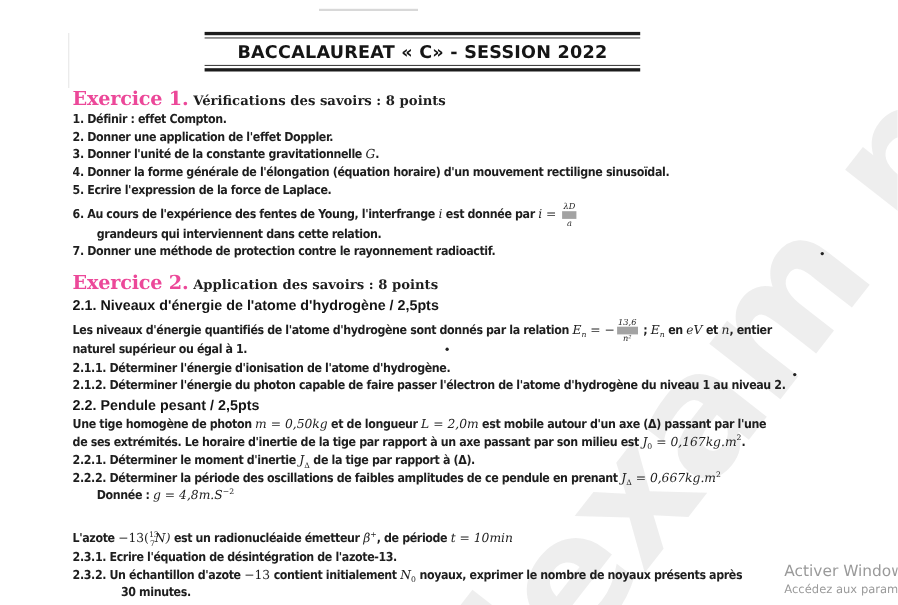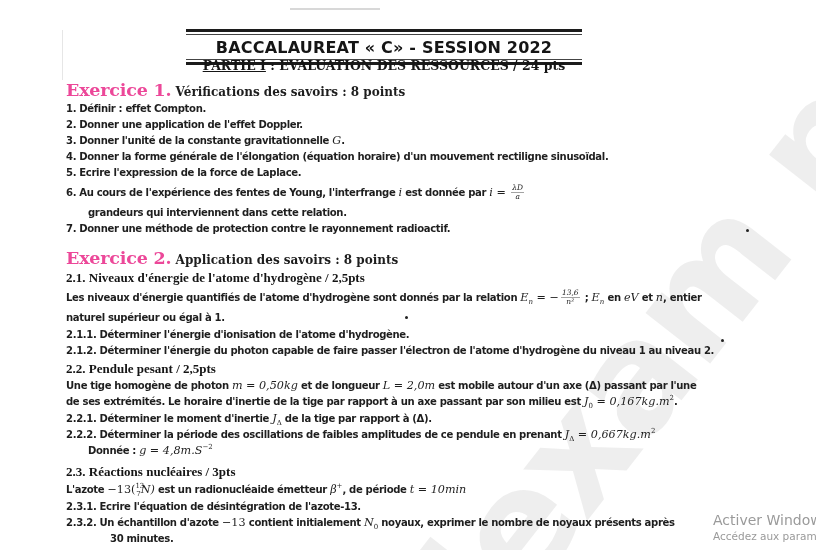--- a/index.html
+++ b/index.html
@@ -24,25 +24,25 @@
   }
   .partie {
     position: absolute; left: 186px; top: 58px; width: 396px; text-align: center;
     font-family: "DejaVu Serif", serif; font-weight: bold; font-size: 12.5px; color: #151515;
   }
   .partie u { text-decoration: underline; }
 
   .line { position: absolute; left: 66px; white-space: nowrap; font-size: 11.2px; font-weight: bold; letter-spacing: -0.35px; color: #1e1e1e; }
   .ex-h { font-family: "DejaVu Serif", serif; font-weight: bold; font-size: 17.5px; letter-spacing: -0.2px; color: #ec4899; }
   .ex-sub { font-family: "DejaVu Serif", serif; font-weight: bold; font-size: 12px; letter-spacing: 0; }
-  .sec-h { font-family: Liberation Serif, serif; font-weight: bold; font-size: 13px; letter-spacing: 0; color: #151515; }
+  .sec-h { font-family: Liberation Sans, sans-serif; font-weight: bold; font-size: 13px; letter-spacing: 0; color: #151515; }
   .math { font-family: "DejaVu Serif", serif; font-style: italic; font-weight: normal; letter-spacing: 0; }
   .mathn { font-family: "DejaVu Serif", serif; font-weight: normal; letter-spacing: 0; }
   .frac { display: inline-block; vertical-align: middle; text-align: center; font-size: 7.5px; line-height: 8px; margin: 0 2px; }
-  .frac .num { display: block; border-bottom: 1px solid #a3a3a3; padding: 0 1px; }
+  .frac .num { display: block; border-bottom: 7px solid #a3a3a3; padding: 0 1px; }
   .frac .den { display: block; }
   sup, sub { font-size: 7px; line-height: 0; }
 
   .watermark {
     position: absolute; left: 300px; top: 200px;
     font-family: "DejaVu Sans", sans-serif; font-weight: bold; font-size: 150px;
     color: rgba(120,120,120,0.13); transform: rotate(-52deg); transform-origin: center;
     white-space: nowrap; pointer-events: none; letter-spacing: -4px;
   }
   .dot { position: absolute; width: 3px; height: 3px; background: #222; border-radius: 50%; }
@@ -61,23 +61,20 @@
   <div class="watermark">lexam pro</div>
 
   <div class="title-block">
     <div class="rule-thick"></div>
     <div class="rule-thin"></div>
     <div class="title">BACCALAUREAT « C» - SESSION 2022</div>
     <div class="rule-thin-b"></div>
     <div class="rule-thick"></div>
   </div>
 
-  <div class="partie">
-    <u>PARTIE I</u><span> : EVALUATION DES RESSOURCES / 24 pts</span>
-  </div>
 
   <div class="line" style="top:80px">
     <span class="ex-h">Exercice 1.</span><span class="ex-sub"> Vérifications des savoirs : 8 points</span>
   </div>
   <div class="line" style="top:102px">1. Définir : effet Compton.</div>
   <div class="line" style="top:118px">2. Donner une application de l'effet Doppler.</div>
   <div class="line" style="top:134px">
     <span>3. Donner l'unité de la constante gravitationnelle </span><span class="math">G</span>.
   </div>
   <div class="line" style="top:150px">4. Donner la forme générale de l'élongation (équation horaire) d'un mouvement rectiligne sinusoïdal.</div>
@@ -109,21 +106,20 @@
   <div class="line" style="top:412px">
     <span>2.2.1. Déterminer le moment d'inertie </span><span class="math">J</span><sub class="mathn">Δ</sub><span> de la tige par rapport à (Δ).</span>
   </div>
   <div class="line" style="top:428px">
     <span>2.2.2. Déterminer la période des oscillations de faibles amplitudes de ce pendule en prenant </span><span class="math">J</span><sub class="mathn">Δ</sub><span class="math"> = 0,667kg.m</span><sup class="mathn">2</sup>
   </div>
   <div class="line" style="top:444px; left:88px">
     <span>Donnée : </span><span class="math">g = 4,8m.S</span><sup class="mathn">−2</sup>
   </div>
 
-  <div class="line sec-h" style="top:464px">2.3. Réactions nucléaires  / 3pts</div>
   <div class="line" style="top:483px">
     <span>L'azote </span><span class="mathn">−13(</span><sup class="mathn">13</sup><sub class="mathn" style="margin-left:-8px">7</sub><span class="math">N)</span><span> est un radionucléaide émetteur </span><span class="math">β</span><sup class="mathn">+</sup><span>, de période </span><span class="math">t = 10min</span>
   </div>
   <div class="line" style="top:500px">2.3.1. Ecrire l'équation de désintégration de l'azote-13.</div>
   <div class="line" style="top:516px">
     <span>2.3.2. Un échantillon d'azote </span><span class="mathn">−13</span><span> contient initialement  </span><span class="math">N</span><sub class="mathn">0</sub><span> noyaux, exprimer le nombre de noyaux présents après</span>
   </div>
   <div class="line" style="top:532px; left:110px">30 minutes.</div>
 
   <div class="dot" style="left:746px; top:229px"></div>

